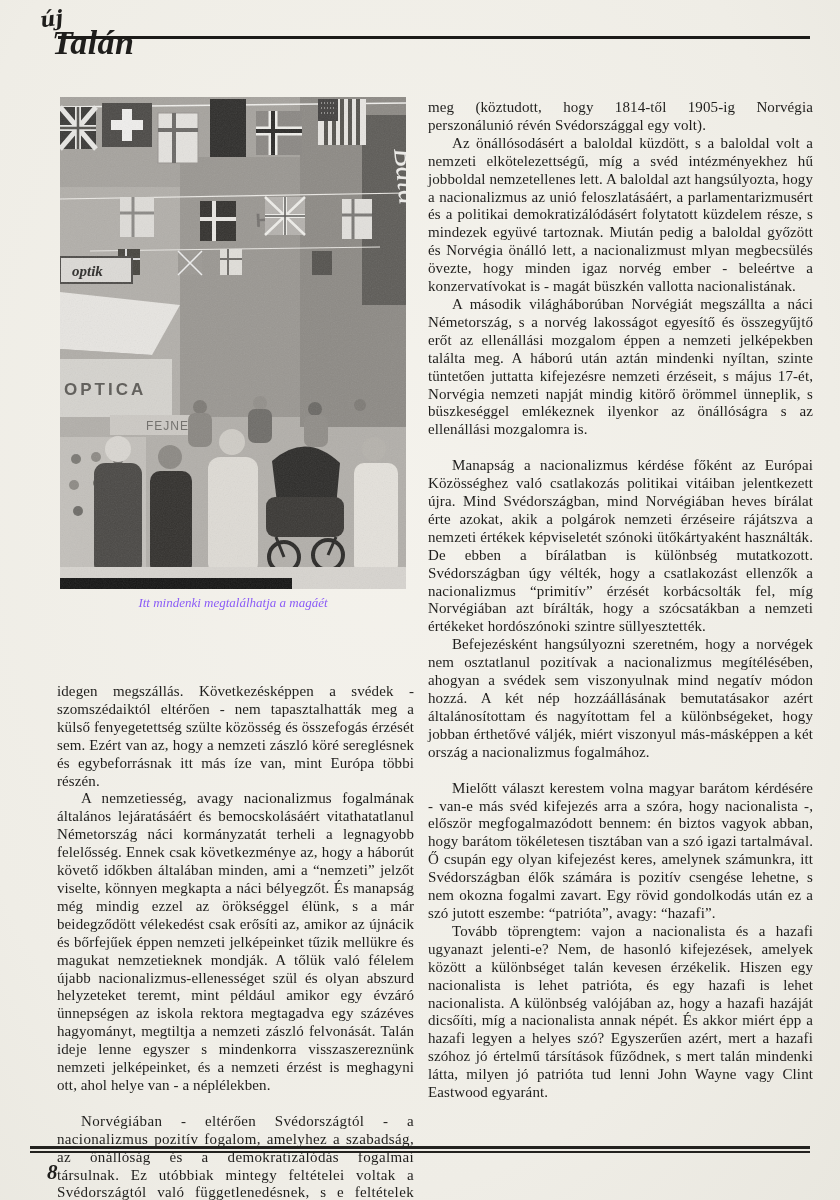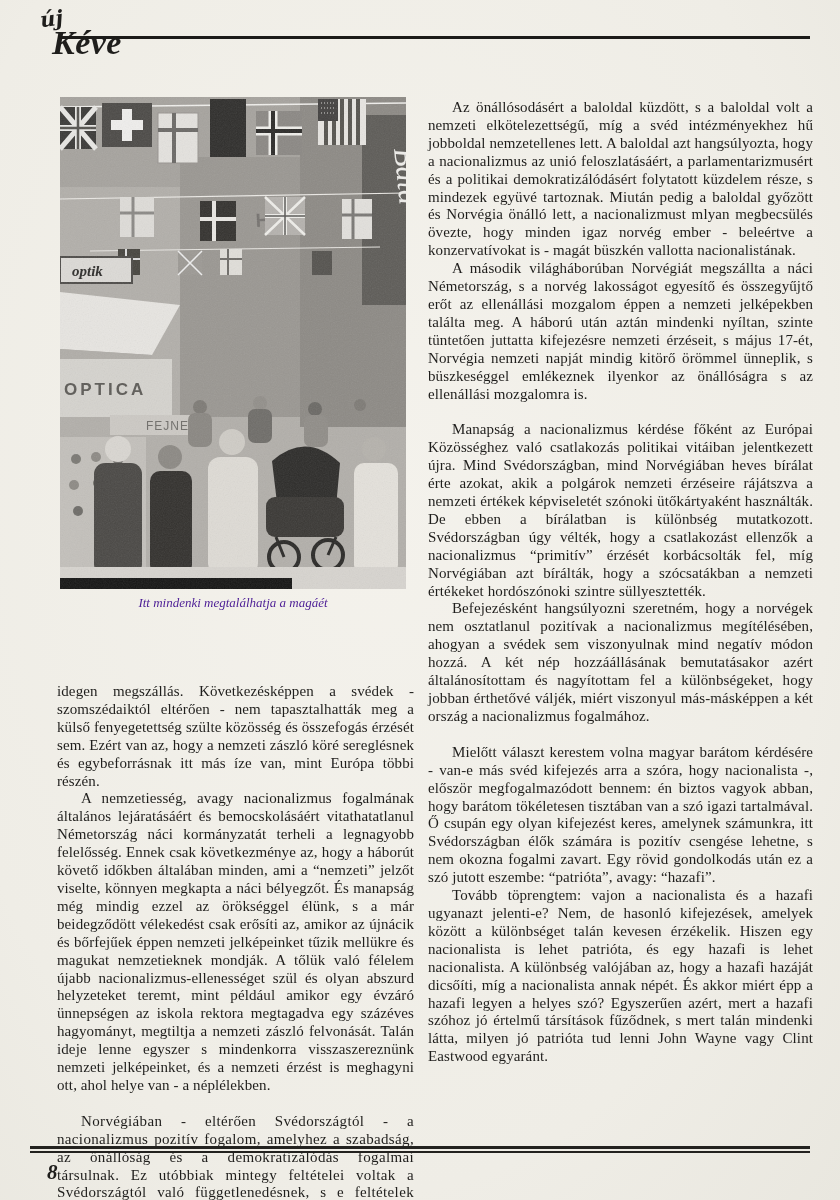--- a/index.html
+++ b/index.html
@@ -29,21 +29,21 @@
     letter-spacing:0.5px;
   }
   .photo-frame {
     position:absolute; left:60px; top:97px; width:346px; height:492px;
     background:#b7b4af;
   }
   .photo-frame svg { display:block; }
   .caption {
     position:absolute; left:60px; top:595px; width:346px;
     text-align:center; font-style:italic;
-    font-size:13px; line-height:16.5px; color:#4c1d95;
+    font-size:13px; line-height:16.5px; color:#8b5cf6;
   }
   .col { position:absolute; }
   .col-left  { left:57px;  top:649px; width:357px;margin-top:34px; }
   .col-right { left:428px; top:99px;  width:385px; }
   .para {
     margin:0;
     font-size:15px; line-height:17.9px;
     text-align:justify;
     text-indent:24px;
     letter-spacing:0.1px;
@@ -64,21 +64,21 @@
     position:absolute; right:28px; top:1208px;
     font-size:21px; font-weight:bold; font-style:italic;
     letter-spacing:0.2px;
   }
 </style>
 </head>
 <body>
 
 <div>
   <span class="logo-uj">új</span>
-  <span class="logo-keve">Kéve</span>
+  <span class="logo-keve">Talán</span>
   <div class="masthead-rule"></div>
 </div>
 
 <div class="photo-frame">
   <svg width="346" height="492" viewBox="0 0 346 492" aria-hidden="true">
     <defs>
       <filter id="grain">
         <feTurbulence type="fractalNoise" baseFrequency="0.85" numOctaves="2" stitchTiles="stitch"></feTurbulence>
         <feColorMatrix type="saturate" values="0"></feColorMatrix>
       </filter>
@@ -214,20 +214,21 @@
   <div>Itt mindenki megtalálhatja a magáét</div>
 </div>
 
 <div class="col col-left">
   <p class="para no-indent">idegen megszállás. Következésképpen a svédek - szomszédaiktól eltérően - nem tapasztalhatták meg a külső fenyegetettség szülte közösség és összefogás érzését sem. Ezért van az, hogy a nemzeti zászló köré sereglésnek és egybeforrásnak itt más íze van, mint Európa többi részén.</p>
   <p class="para">A nemzetiesség, avagy nacionalizmus fogalmának általános lejáratásáért és bemocskolásáért vitathatatlanul Németország náci kormányzatát terheli a legnagyobb felelősség. Ennek csak következménye az, hogy a háborút követő időkben általában minden, ami a “nemzeti” jelzőt viselte, könnyen megkapta a náci bélyegzőt. És manapság még mindig ezzel az örökséggel élünk, s a már beidegződött vélekedést csak erősíti az, amikor az újnácik és bőrfejűek éppen nemzeti jelképeinket tűzik mellükre és magukat nemzetieknek mondják. A tőlük való félelem újabb nacionalizmus-ellenességet szül és olyan abszurd helyzeteket teremt, mint például amikor egy évzáró ünnepségen az iskola rektora megtagadva egy százéves hagyományt, megtiltja a nemzeti zászló felvonását. Talán ideje lenne egyszer s mindenkorra visszaszereznünk nemzeti jelképeinket, és a nemzeti érzést is meghagyni ott, ahol helye van - a néplélekben.</p>
   <p class="para gap spaced">Norvégiában - eltérően Svédországtól - a nacionalizmus pozitív fogalom, amelyhez a szabadság, az önállóság és a demokratizálódás fogalmai társulnak. Ez utóbbiak mintegy feltételei voltak a Svédországtól való függetlenedésnek, s e feltételek nemzeti alapon teremtődtek</p>
 </div>
 
 <div class="col col-right">
+  <p class="para no-indent">meg (köztudott, hogy 1814-től 1905-ig Norvégia perszonálunió révén Svédországgal egy volt).</p>
   <p class="para">Az önállósodásért a baloldal küzdött, s a baloldal volt a nemzeti elkötelezettségű, míg a svéd intézményekhez hű jobboldal nemzetellenes lett. A baloldal azt hangsúlyozta, hogy a nacionalizmus az unió feloszlatásáért, a parlamentarizmusért és a politikai demokratizálódásért folytatott küzdelem része, s mindezek együvé tartoznak. Miután pedig a baloldal győzött és Norvégia önálló lett, a nacionalizmust mlyan megbecsülés övezte, hogy minden igaz norvég ember - beleértve a konzervatívokat is - magát büszkén vallotta nacionalistának.</p>
   <p class="para">A második világháborúban Norvégiát megszállta a náci Németország, s a norvég lakosságot egyesítő és összegyűjtő erőt az ellenállási mozgalom éppen a nemzeti jelképekben találta meg. A háború után aztán mindenki nyíltan, szinte tüntetően juttatta kifejezésre nemzeti érzéseit, s május 17-ét, Norvégia nemzeti napját mindig kitörő örömmel ünneplik, s büszkeséggel emlékeznek ilyenkor az önállóságra s az ellenállási mozgalomra is.</p>
   <p class="para gap">Manapság a nacionalizmus kérdése főként az Európai Közösséghez való csatlakozás politikai vitáiban jelentkezett újra. Mind Svédországban, mind Norvégiában heves bírálat érte azokat, akik a polgárok nemzeti érzéseire rájátszva a nemzeti értékek képviseletét szónoki ütőkártyaként használták. De ebben a bírálatban is különbség mutatkozott. Svédországban úgy vélték, hogy a csatlakozást ellenzők a nacionalizmus “primitív” érzését korbácsolták fel, míg Norvégiában azt bírálták, hogy a szócsatákban a nemzeti értékeket hordószónoki szintre süllyesztették.</p>
   <p class="para">Befejezésként hangsúlyozni szeretném, hogy a norvégek nem osztatlanul pozitívak a nacionalizmus megítélésében, ahogyan a svédek sem viszonyulnak mind negatív módon hozzá. A két nép hozzáállásának bemutatásakor azért általánosítottam és nagyítottam fel a különbségeket, hogy jobban érthetővé váljék, miért viszonyul más-másképpen a két ország a nacionalizmus fogalmához.</p>
   <p class="para gap">Mielőtt választ kerestem volna magyar barátom kérdésére - van-e más svéd kifejezés arra a szóra, hogy nacionalista -, először megfogalmazódott bennem: én biztos vagyok abban, hogy barátom tökéletesen tisztában van a szó igazi tartalmával. Ő csupán egy olyan kifejezést keres, amelynek számunkra, itt Svédországban élők számára is pozitív csengése lehetne, s nem okozna fogalmi zavart. Egy rövid gondolkodás után ez a szó jutott eszembe: “patrióta”, avagy: “hazafi”.</p>
   <p class="para">Tovább töprengtem: vajon a nacionalista és a hazafi ugyanazt jelenti-e? Nem, de hasonló kifejezések, amelyek között a különbséget talán kevesen érzékelik. Hiszen egy nacionalista is lehet patrióta, és egy hazafi is lehet nacionalista. A különbség valójában az, hogy a hazafi hazáját dicsőíti, míg a nacionalista annak népét. És akkor miért épp a hazafi legyen a helyes szó? Egyszerűen azért, mert a hazafi szóhoz jó értelmű társítások fűződnek, s mert talán mindenki látta, milyen jó patrióta tud lenni John Wayne vagy Clint Eastwood egyaránt.</p>
 </div>
 
 <div class="footer-rule"></div>
 <div class="footer-page">8</div>

